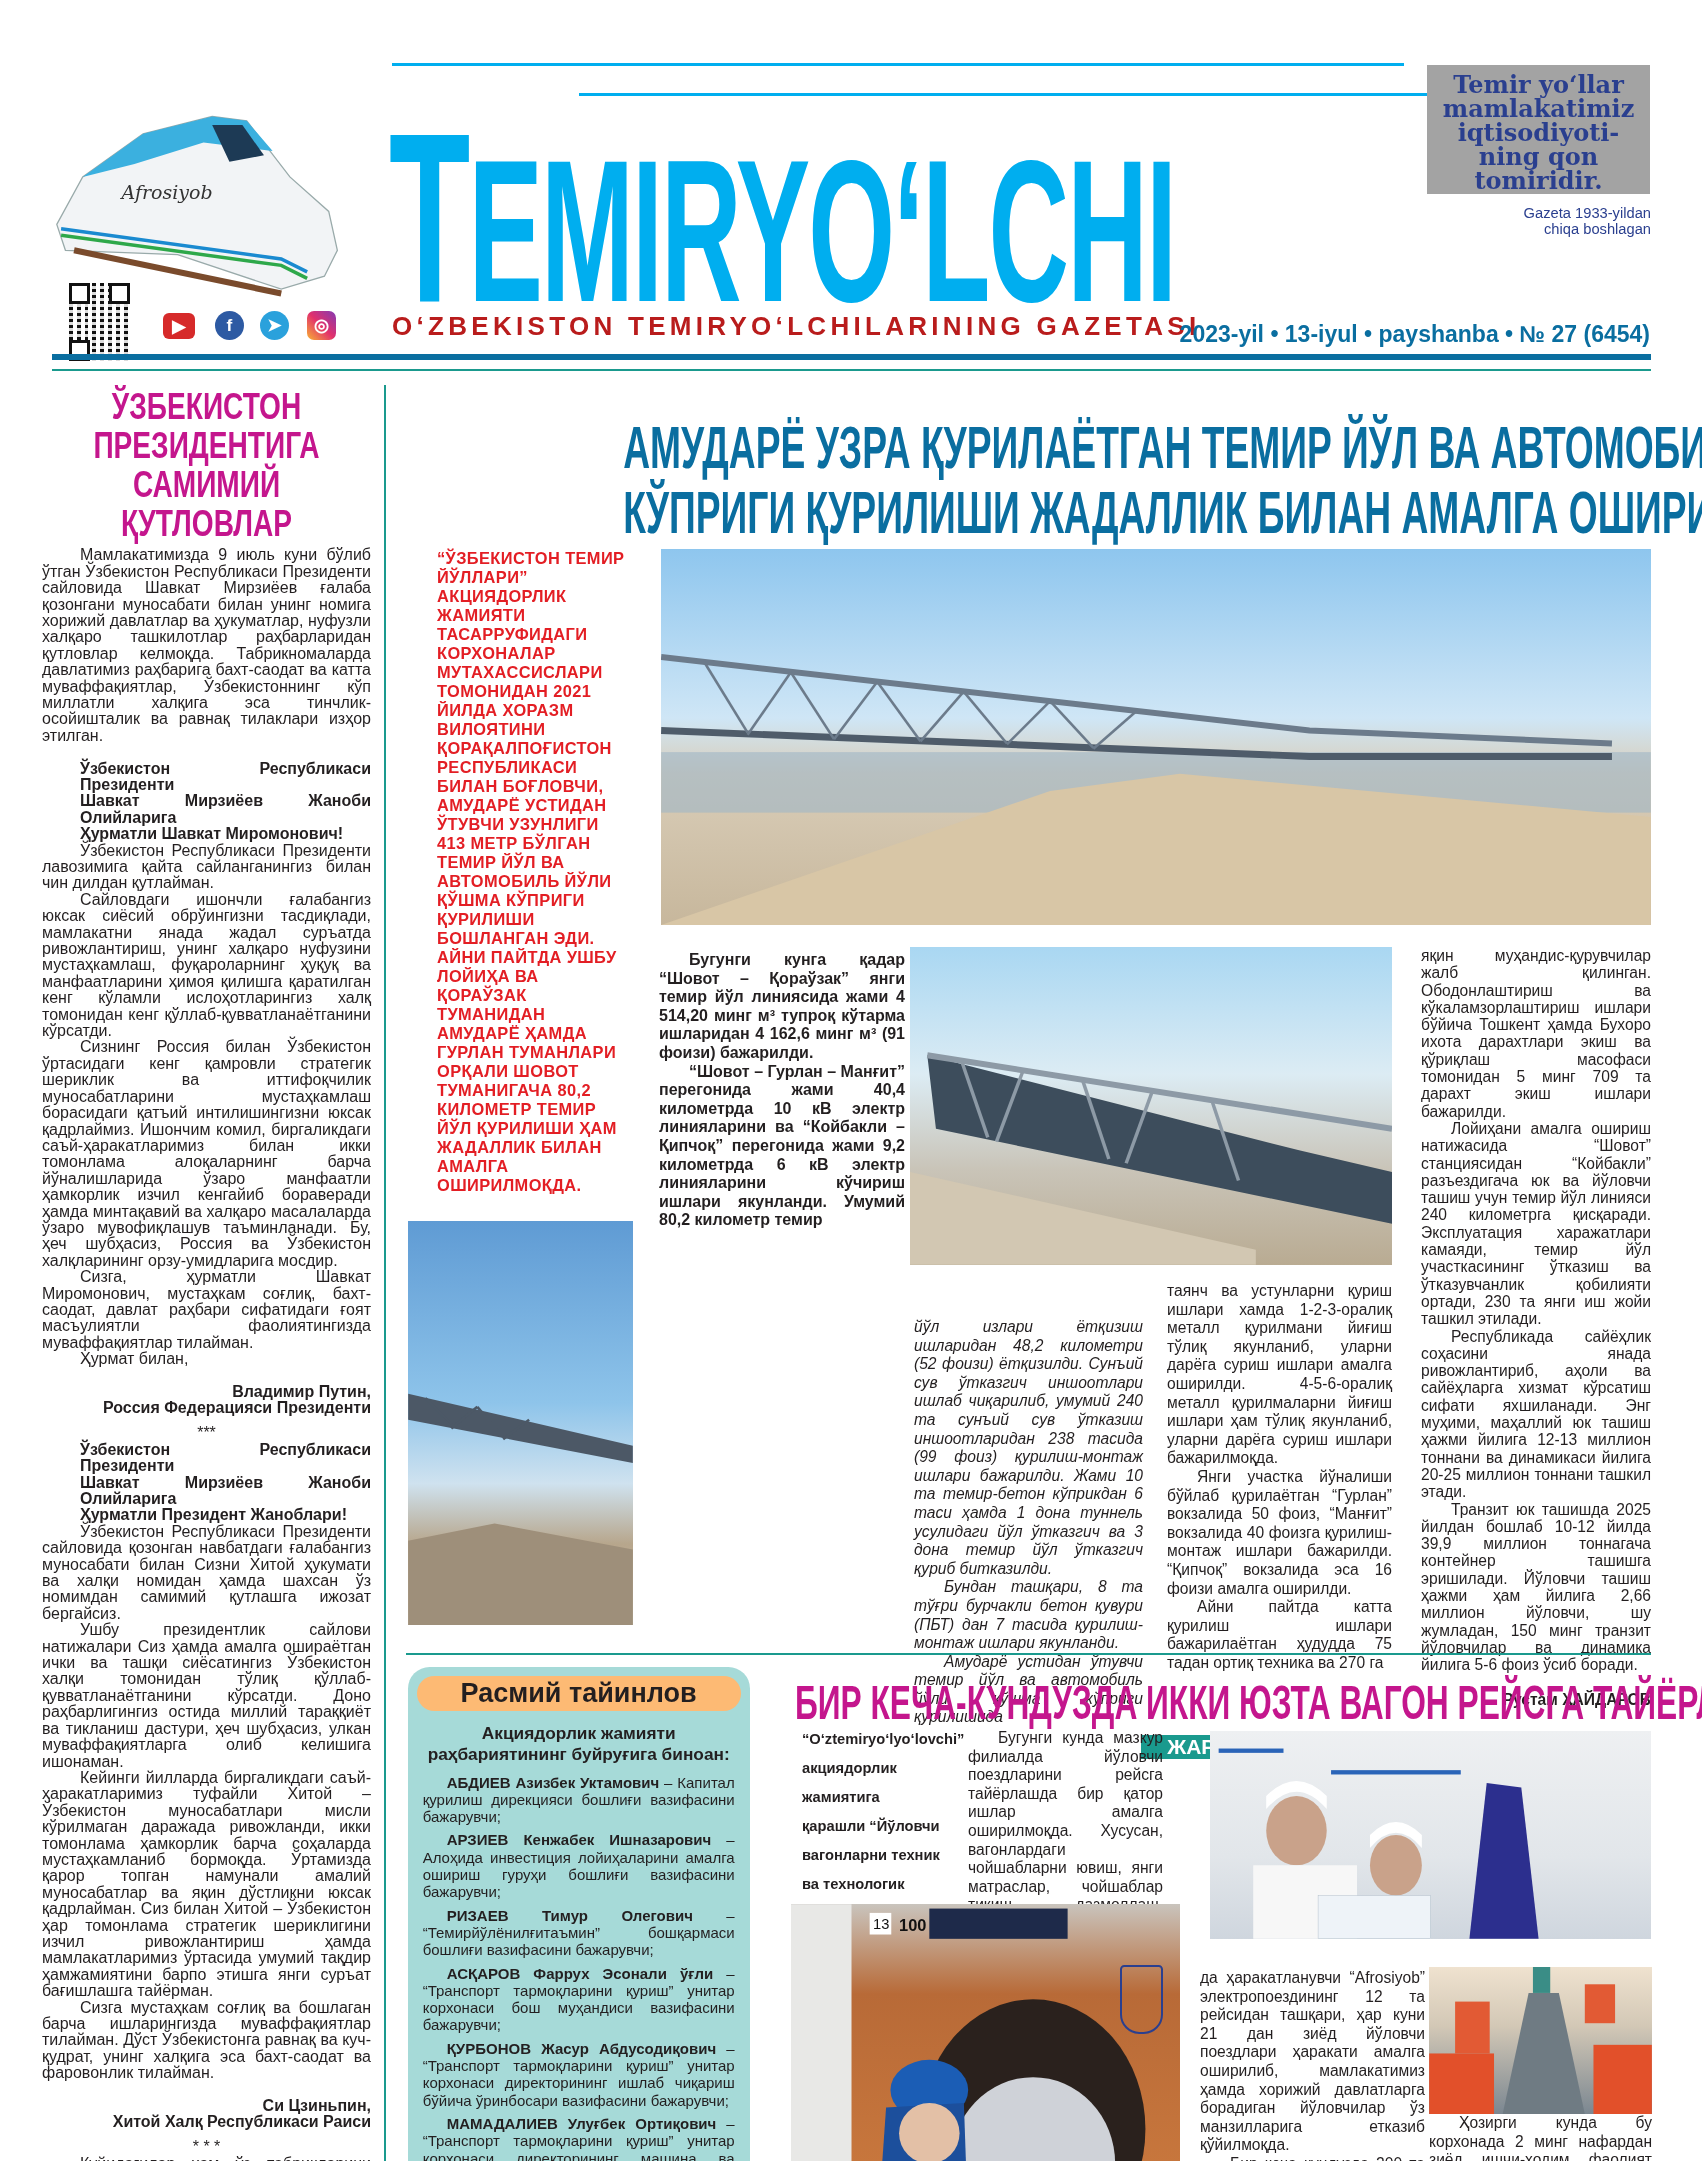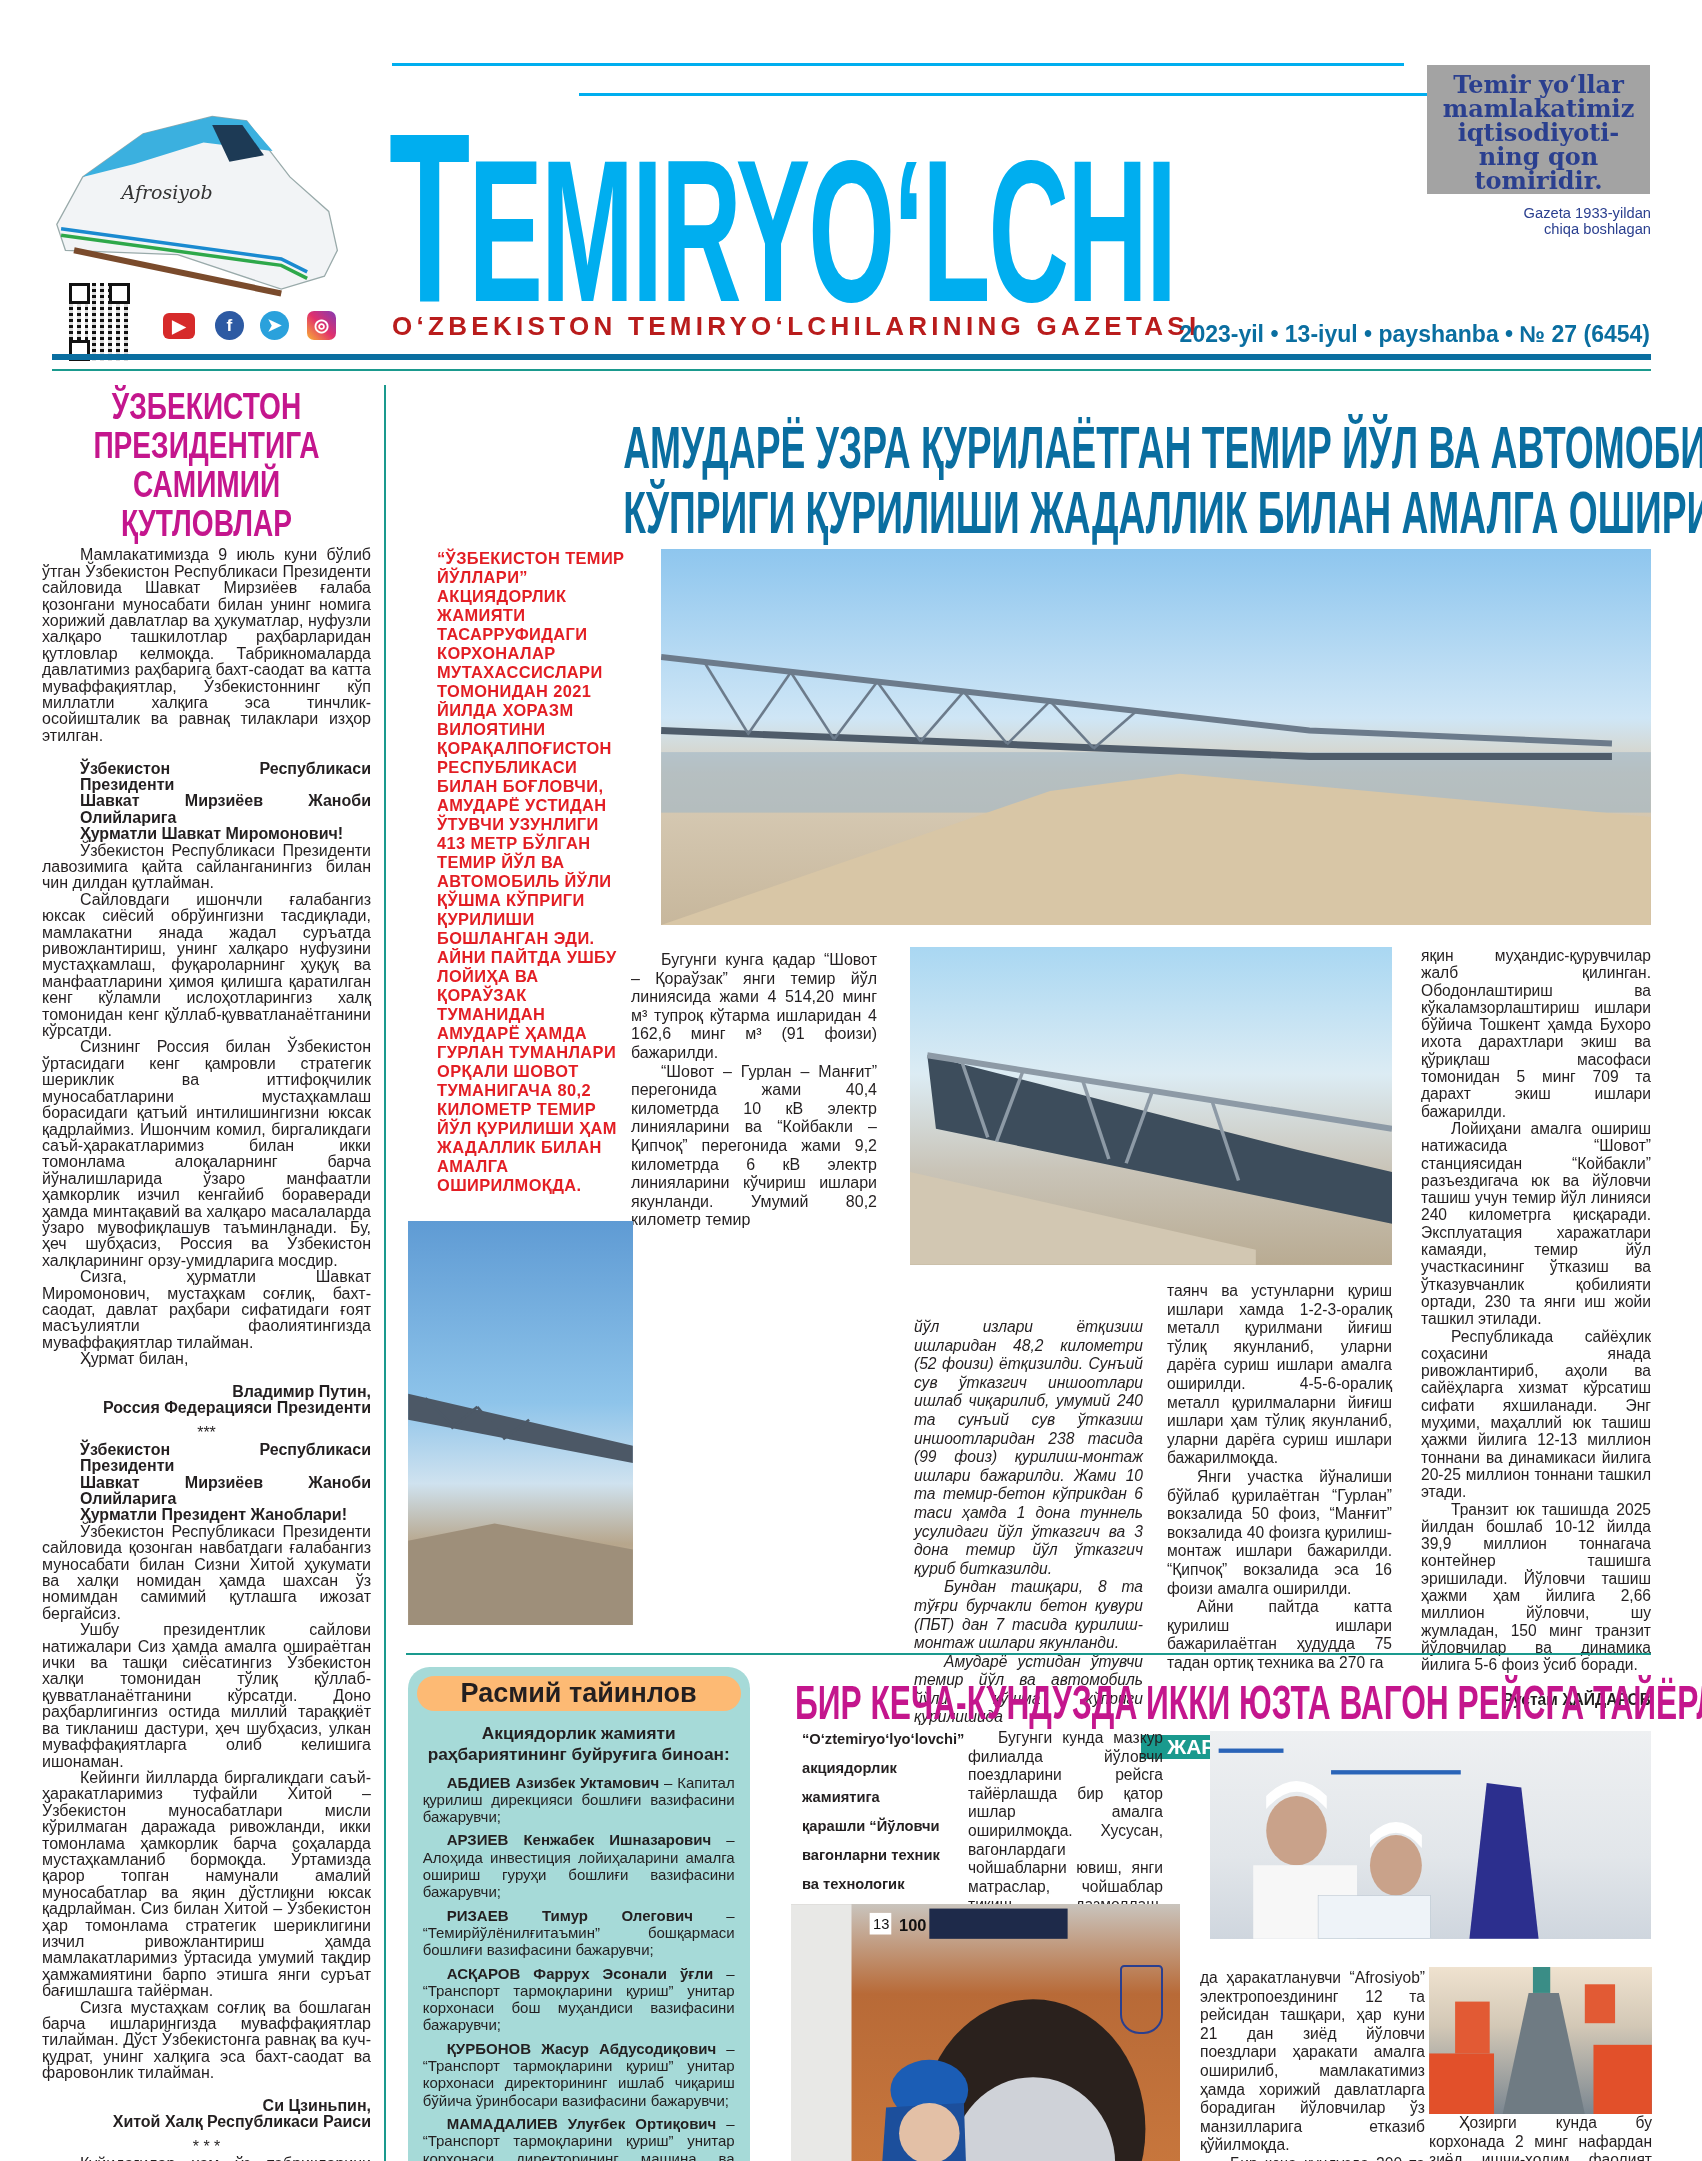--- a/index.html
+++ b/index.html
@@ -159,21 +159,21 @@
         <line x1="700" y1="330" x2="600" y2="445"></line>
       <line x1="700" y1="330" x2="800" y2="450"></line>
         <line x1="900" y1="352" x2="800" y2="452"></line>
       <line x1="900" y1="352" x2="1000" y2="460"></line>
         <line x1="1100" y1="375" x2="1000" y2="462"></line>
     </g>
     <path d="M0 870 L900 560 L1200 520 L2290 620 L2290 870 Z" fill="#d8c6a6"></path>
   </svg>
 </div>
 
-<div class="abs col-narrow" style="left:631px;top:951px;width:246px;">
+<div class="abs col-narrow" style="left:659px;top:951px;width:246px;font-weight:bold;">
   <p>Бугунги кунга қадар “Шовот – Қораўзак” янги темир йўл линиясида жами 4 514,20 минг м³ тупроқ кўтарма ишларидан 4 162,6 минг м³ (91 фоизи) бажарилди.</p>
   <p>“Шовот – Гурлан – Манғит” перегонида жами 40,4 километрда 10 кВ электр линияларини ва “Койбакли – Қипчоқ” перегонида жами 9,2 километрда 6 кВ электр линияларини кўчириш ишлари якунланди. Умумий 80,2 километр темир</p>
 </div>
 
 <div class="abs photo" style="left:910px;top:947px;width:482px;height:318px;background:linear-gradient(180deg,#a9d7f2 0%,#dcecf4 40%,#c9c4b8 70%,#b9ab92 100%);">
   <svg width="482" height="318" viewBox="0 0 1115 735">
     <path d="M40 250 L900 470 L1115 520 L1115 640 L60 420 Z" fill="#3d4d5c"></path>
     <path d="M40 250 L1115 420" stroke="#8d9aa6" stroke-width="14"></path>
     <g stroke="#8d9aa6" stroke-width="8">
       <line x1="120" y1="265" x2="180" y2="440"></line>

